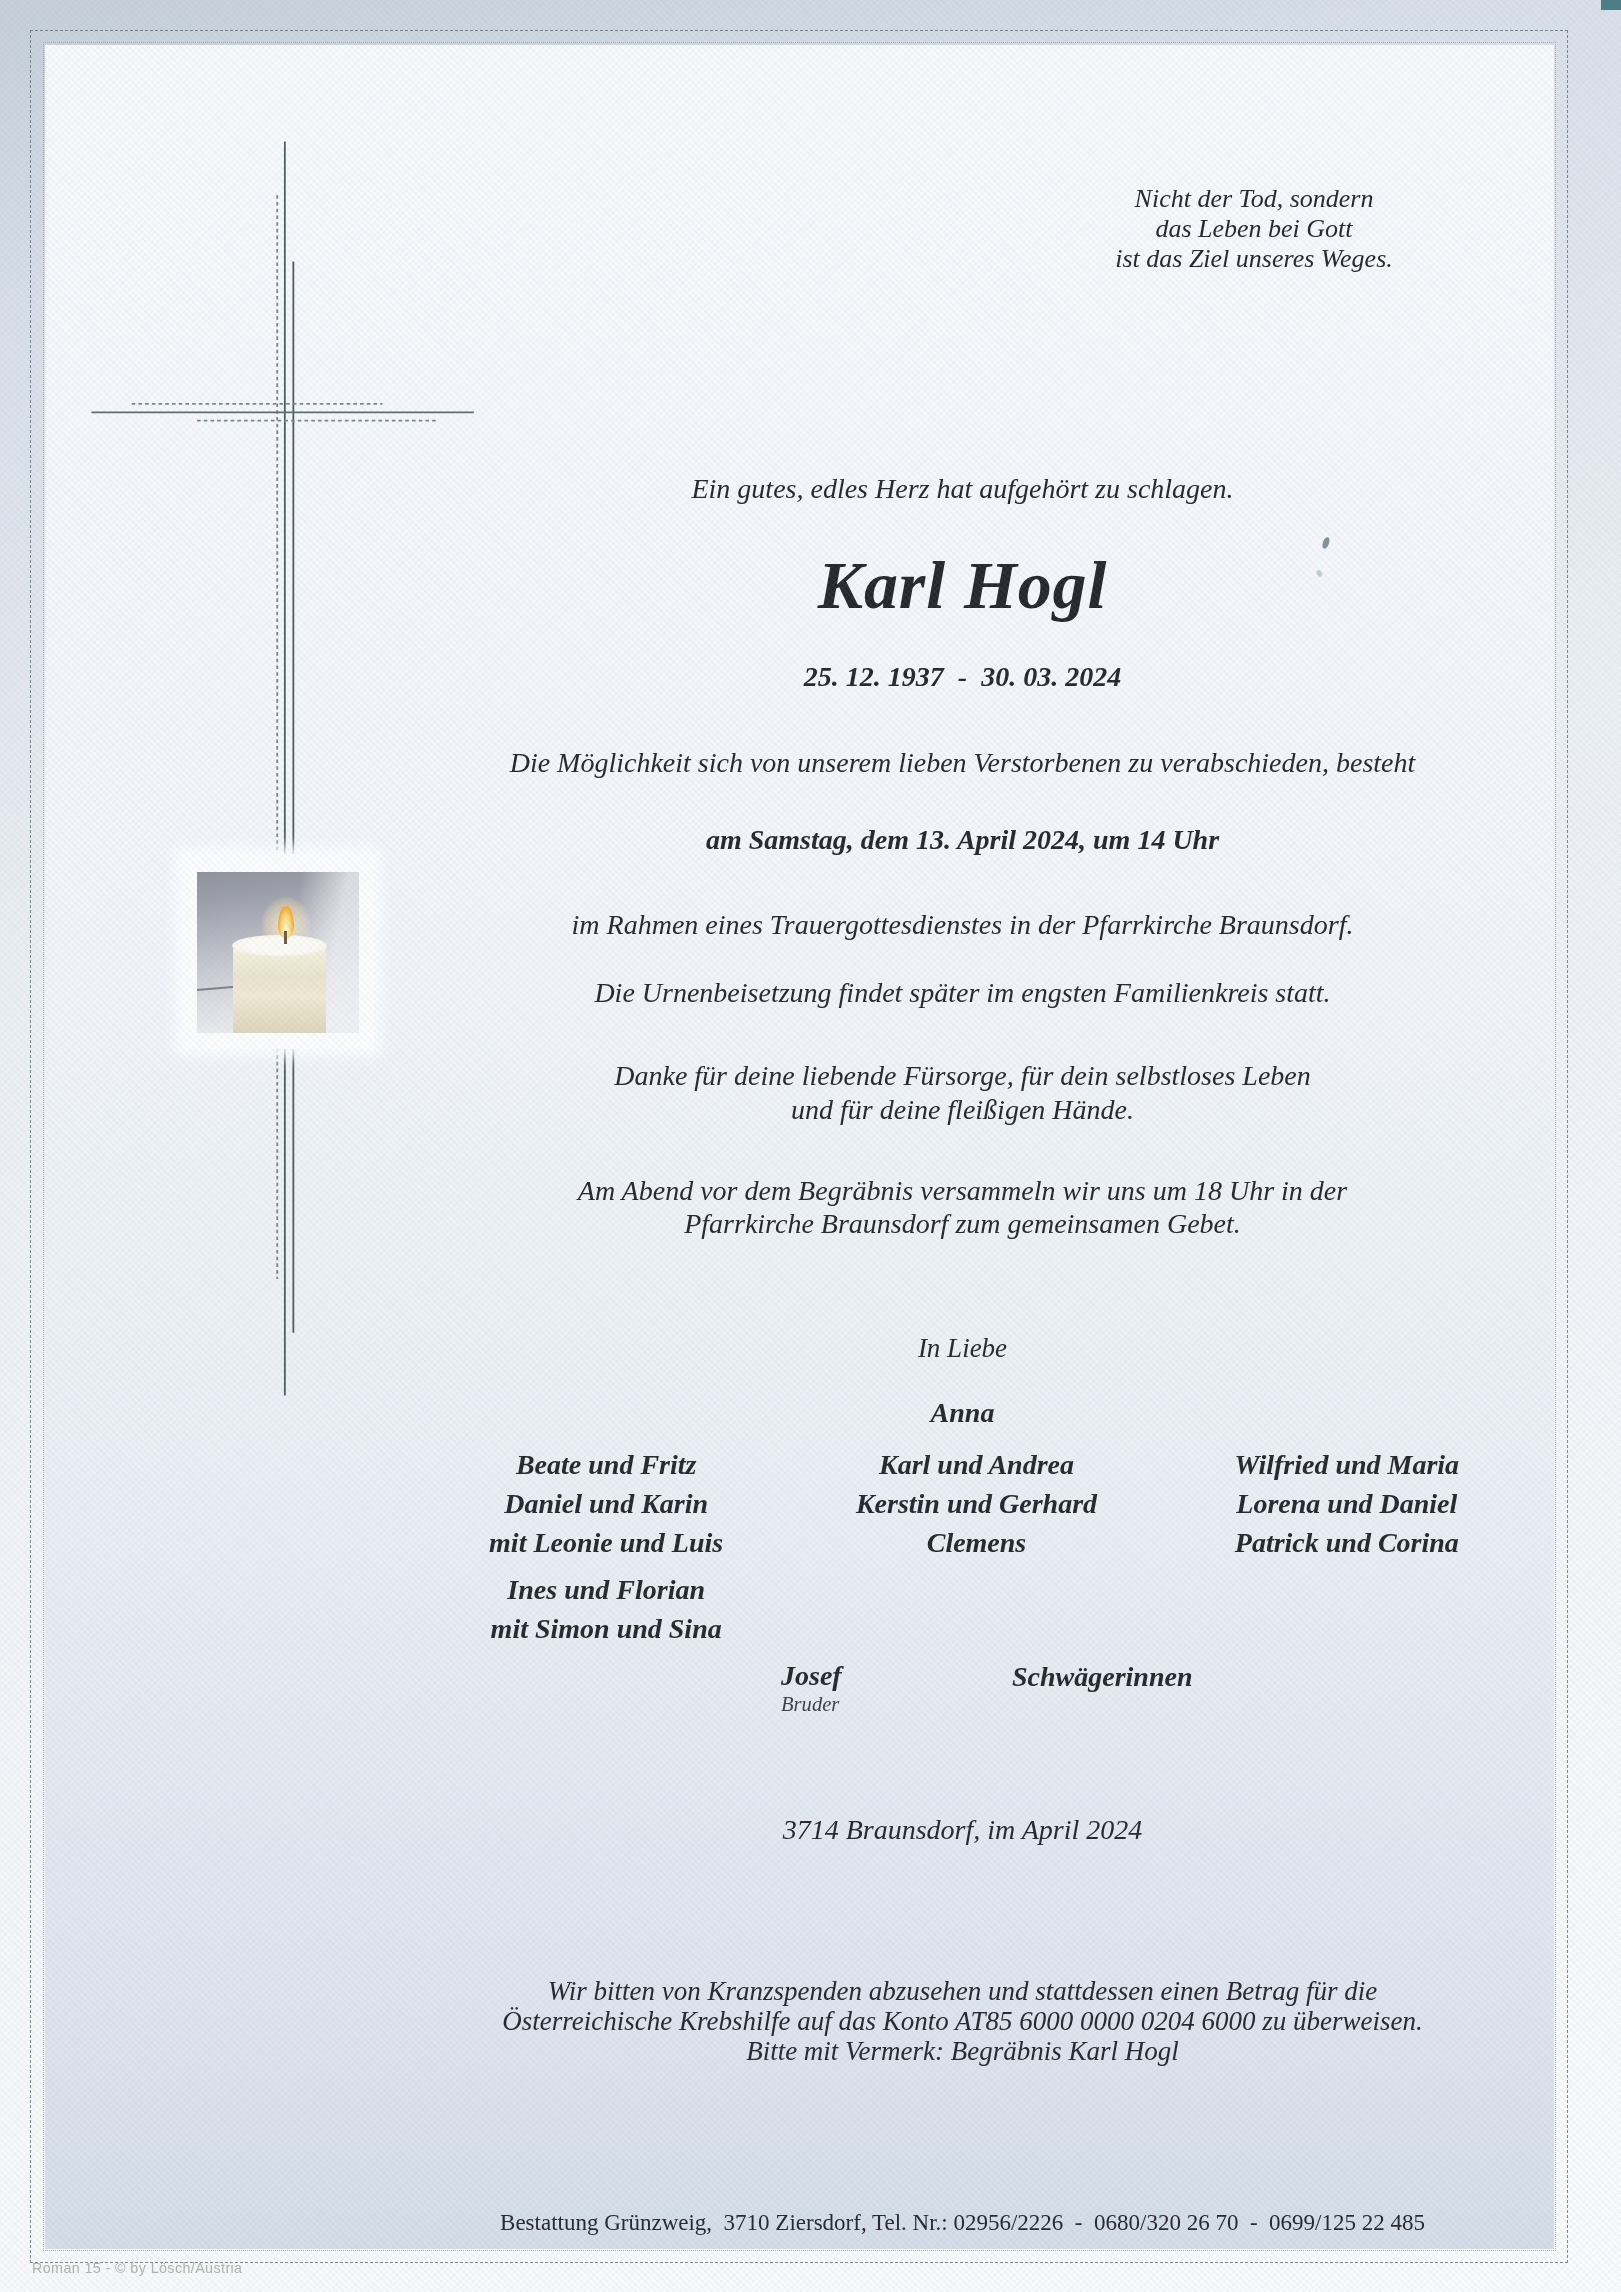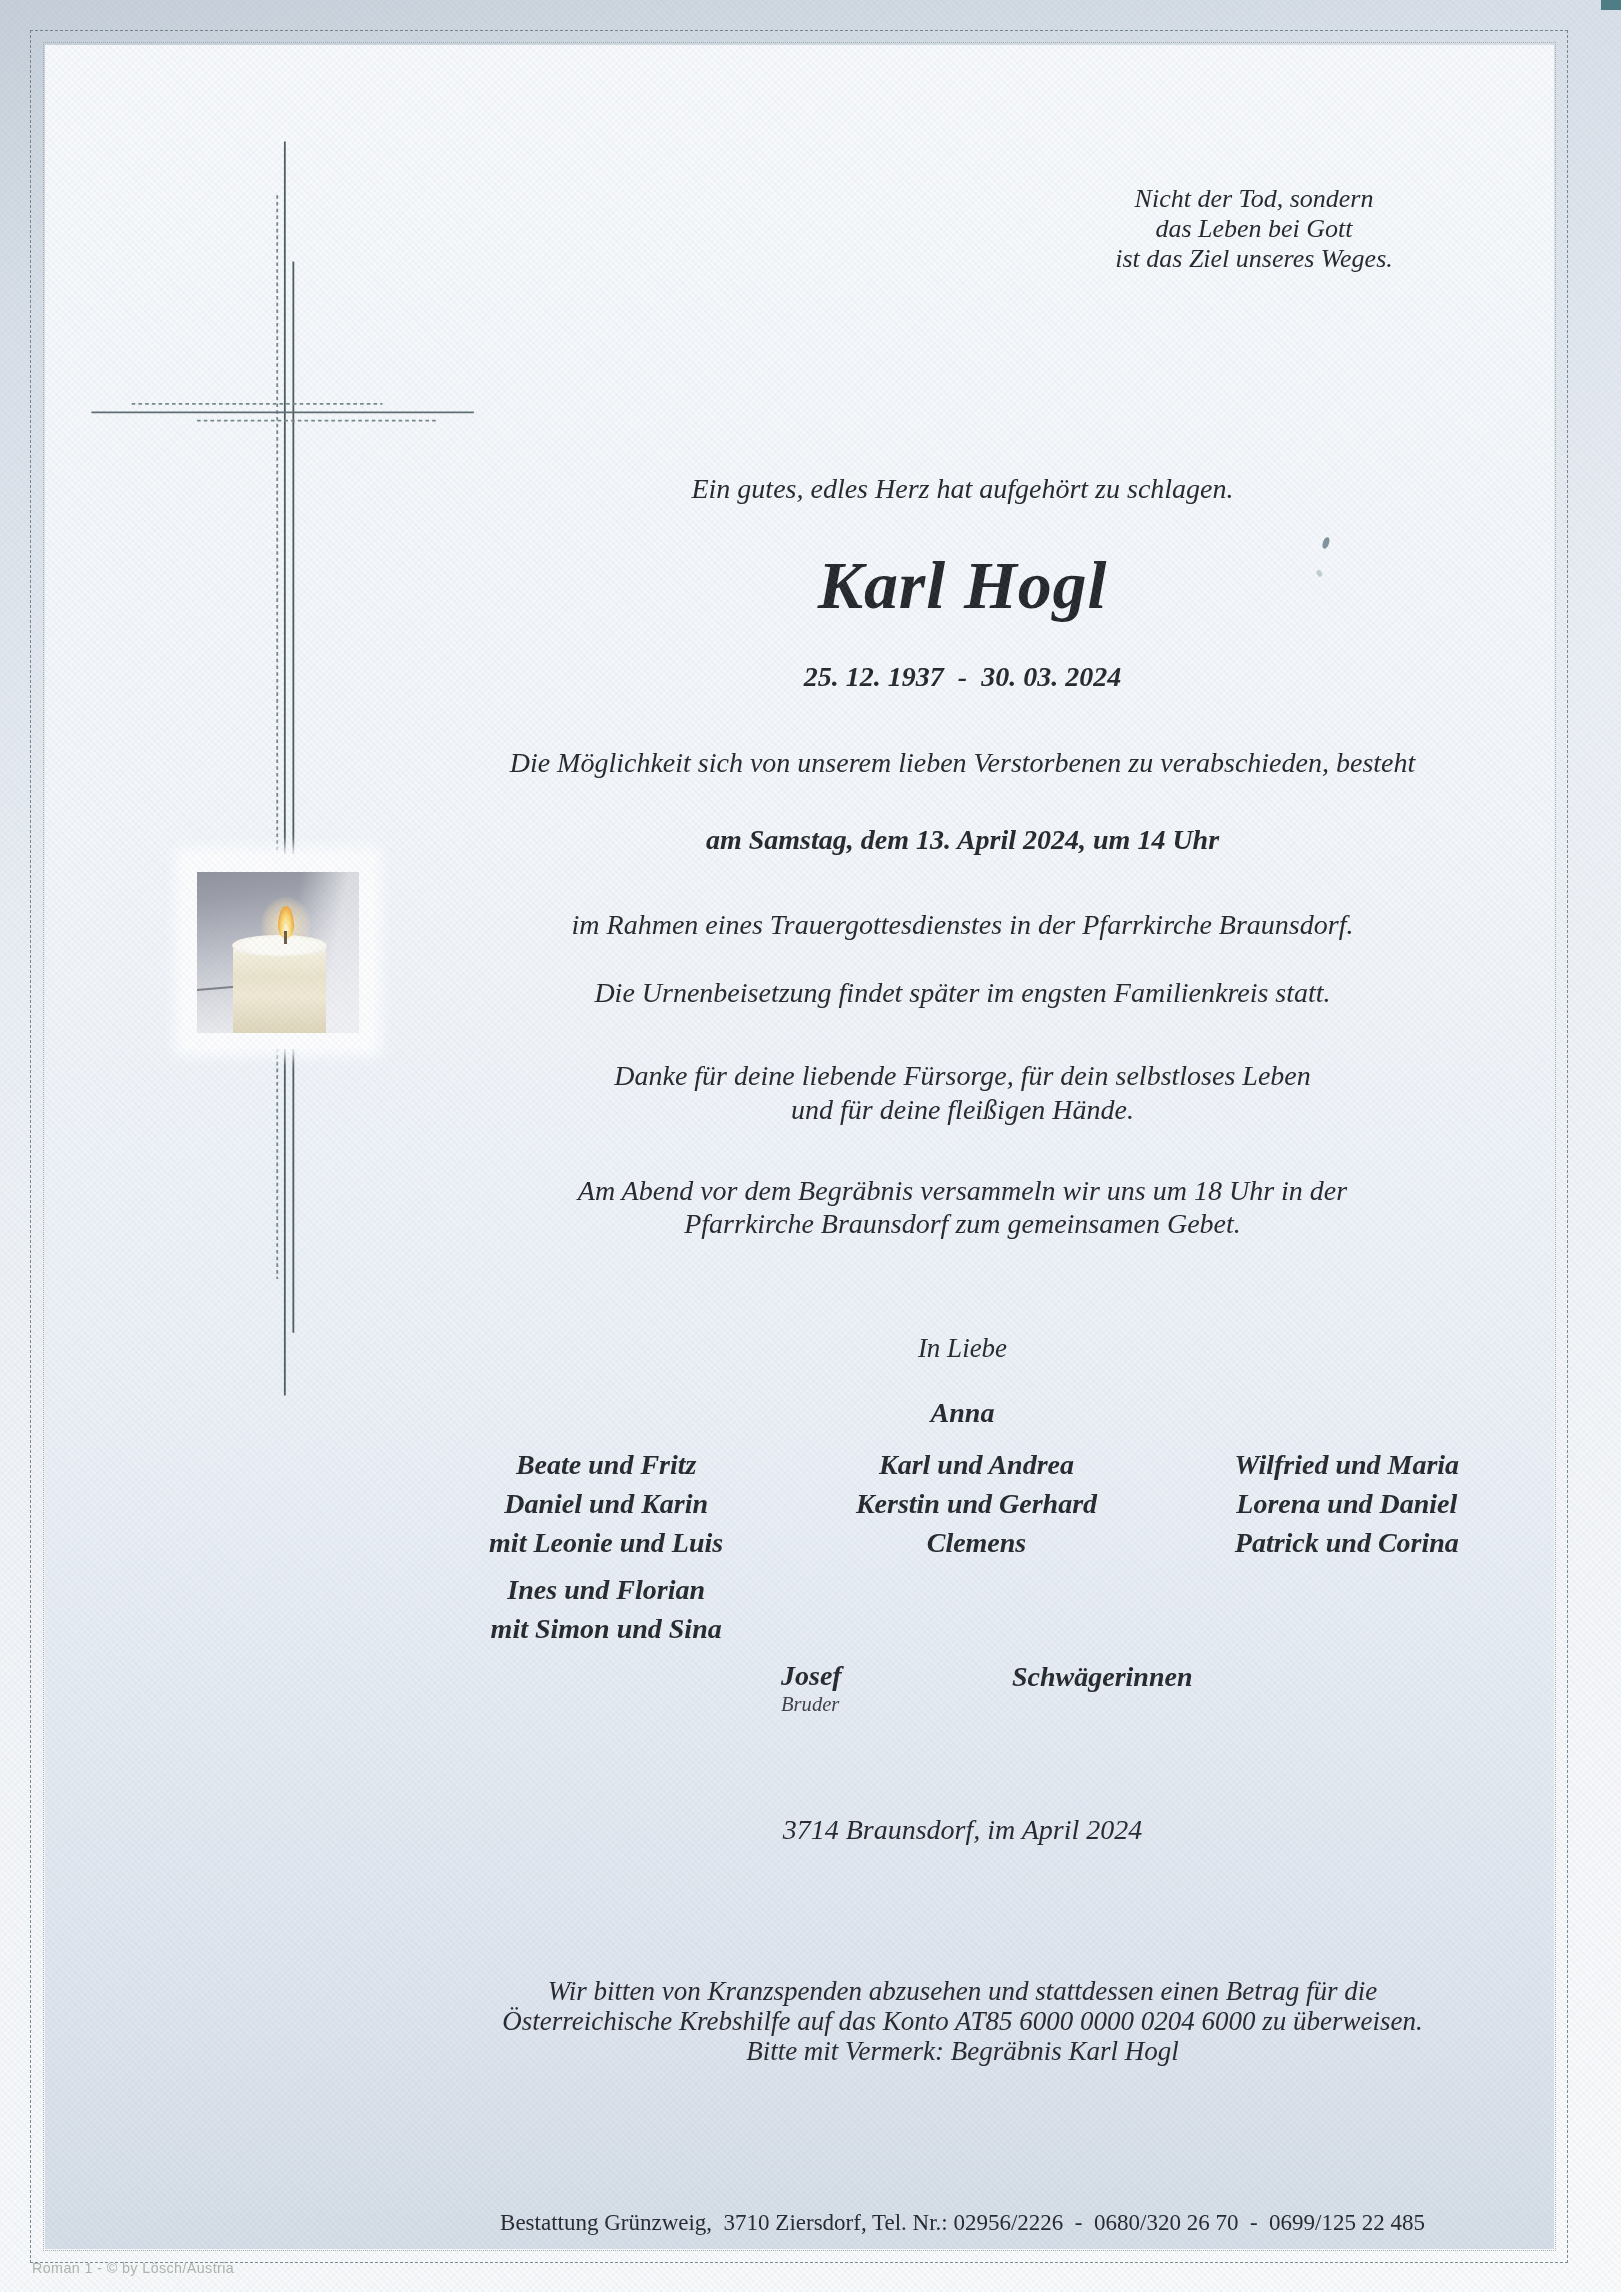--- a/index.html
+++ b/index.html
@@ -203,16 +203,16 @@
     <div>Bestattung Grünzweig,  3710 Ziersdorf, Tel. Nr.: 02956/2226  -  0680/320 26 70  -  0699/125 22 485</div>
     <div>Kondolenzmöglichkeit: www.bestattung.gruenzweig.cc</div>
   </div>
 
   <div class="frame-outer"></div>
   <div class="frame-inner"></div>
   <div class="texture"></div>
   <div class="corner-artifact"></div>
   <div class="speck1"></div>
   <div class="speck2"></div>
-  <div class="credit">Roman 1 - © by Lösch/Austria</div>
+  <div class="credit">Roman 15 - © by Lösch/Austria</div>
 
 </div>
 
 
 </body></html>

